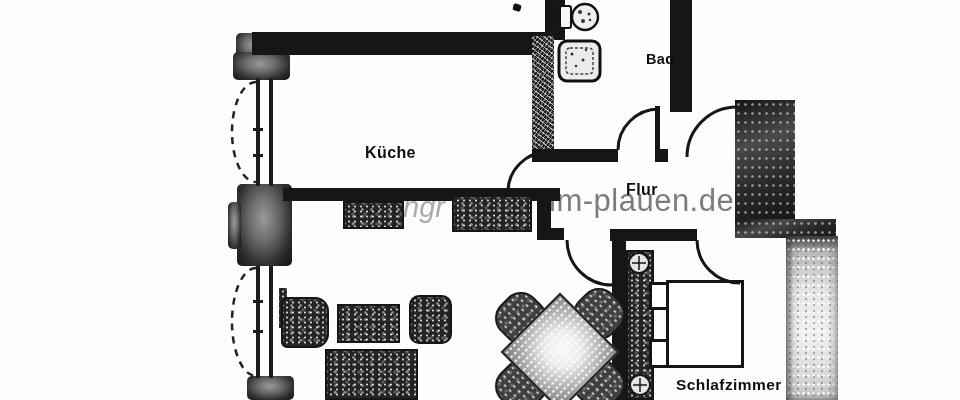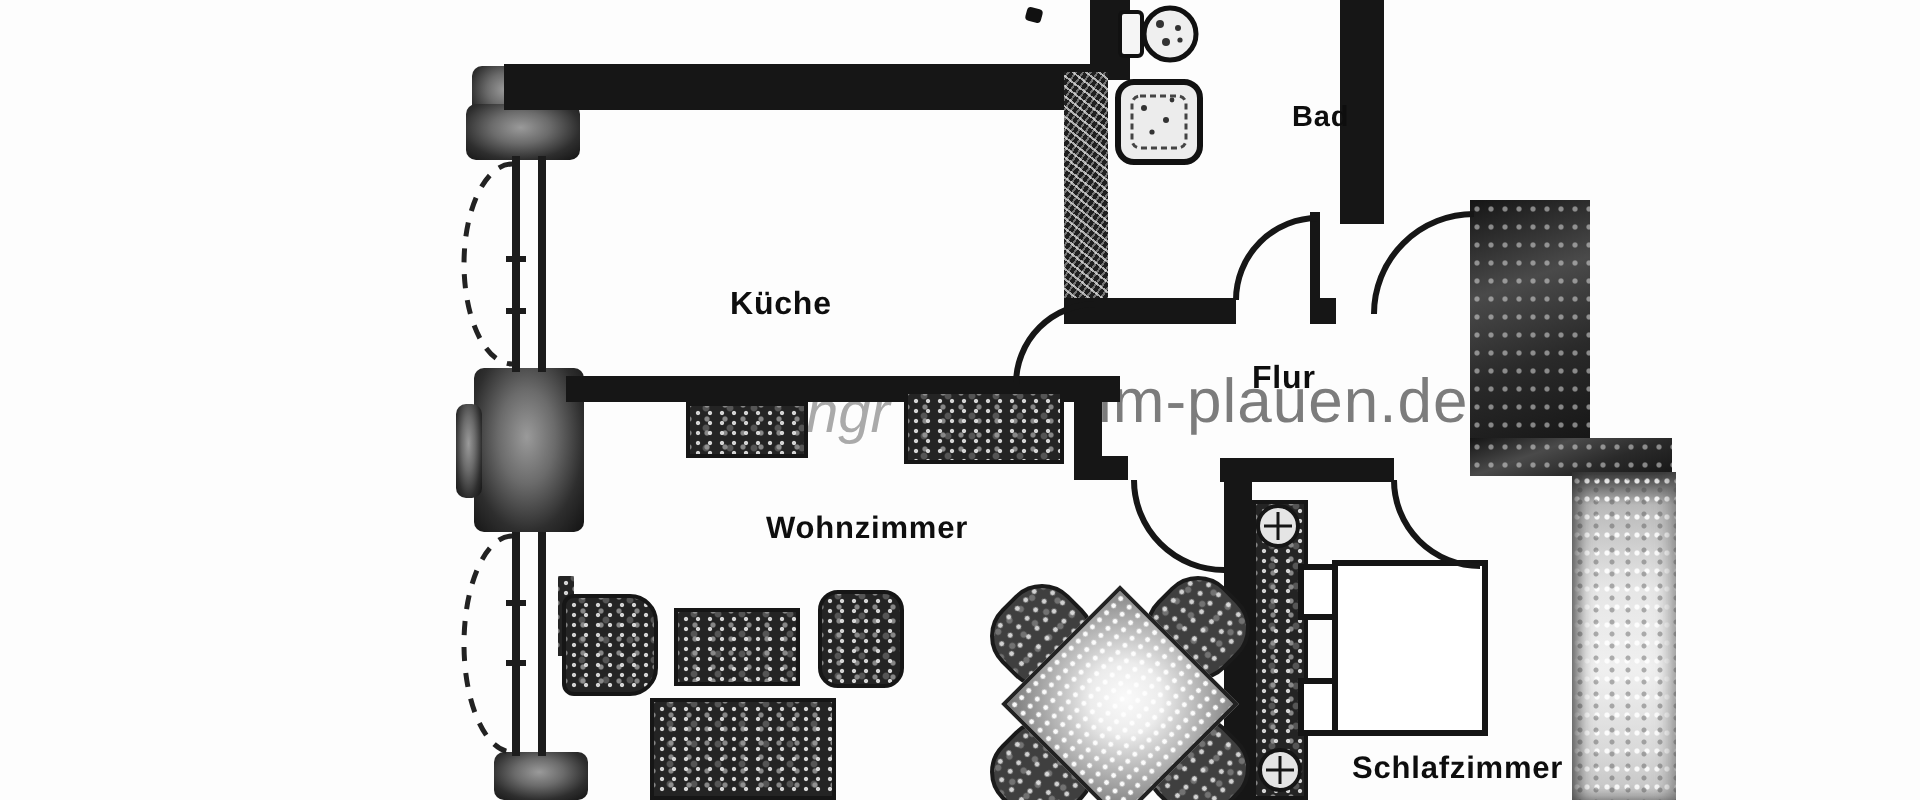--- a/index.html
+++ b/index.html
@@ -105,21 +105,20 @@
   <div class="bedpart" style="left:649px;top:282px;width:21px;height:28px;"></div>
   <div class="bedpart" style="left:649px;top:339px;width:27px;height:29px;"></div>
   <div class="bedpart" style="left:666px;top:280px;width:78px;height:88px;"></div>
 
   <div class="watermark" style="left:549px;top:183px;font-size:31px;">im-plauen.de</div>
   <div class="wfrag" style="left:403px;top:191px;font-size:29px;">ngr</div>
 
   <div class="room-label" style="left:365px;top:107px;font-size:16px;margin-top:37px;">Küche</div>
   <div class="room-label" style="left:646px;top:51px;font-size:14.5px;">Bad</div>
   <div class="room-label" style="left:626px;top:181px;font-size:16px;">Flur</div>
-  <div class="room-label" style="left:383px;top:256px;font-size:15.5px;">Wohnzimmer</div>
   <div class="room-label" style="left:676px;top:376px;font-size:15.5px;text-align:center;">Schlafzimmer</div>
 
   <svg class="svg-overlay" width="960" height="400" viewBox="0 0 960 400">
 
     <path d="M618,150 A41,41 0 0 1 659,109" fill="none" stroke="#161616" stroke-width="3"></path>
     <path d="M687,157 A50,50 0 0 1 737,107" fill="none" stroke="#161616" stroke-width="3"></path>
     <path d="M548,152 A40,40 0 0 0 508,192" fill="none" stroke="#161616" stroke-width="3"></path>
     <path d="M567,240 A45,45 0 0 0 612,285" fill="none" stroke="#161616" stroke-width="3"></path>
     <path d="M697,240 A43,43 0 0 0 740,283" fill="none" stroke="#161616" stroke-width="3"></path>
 

